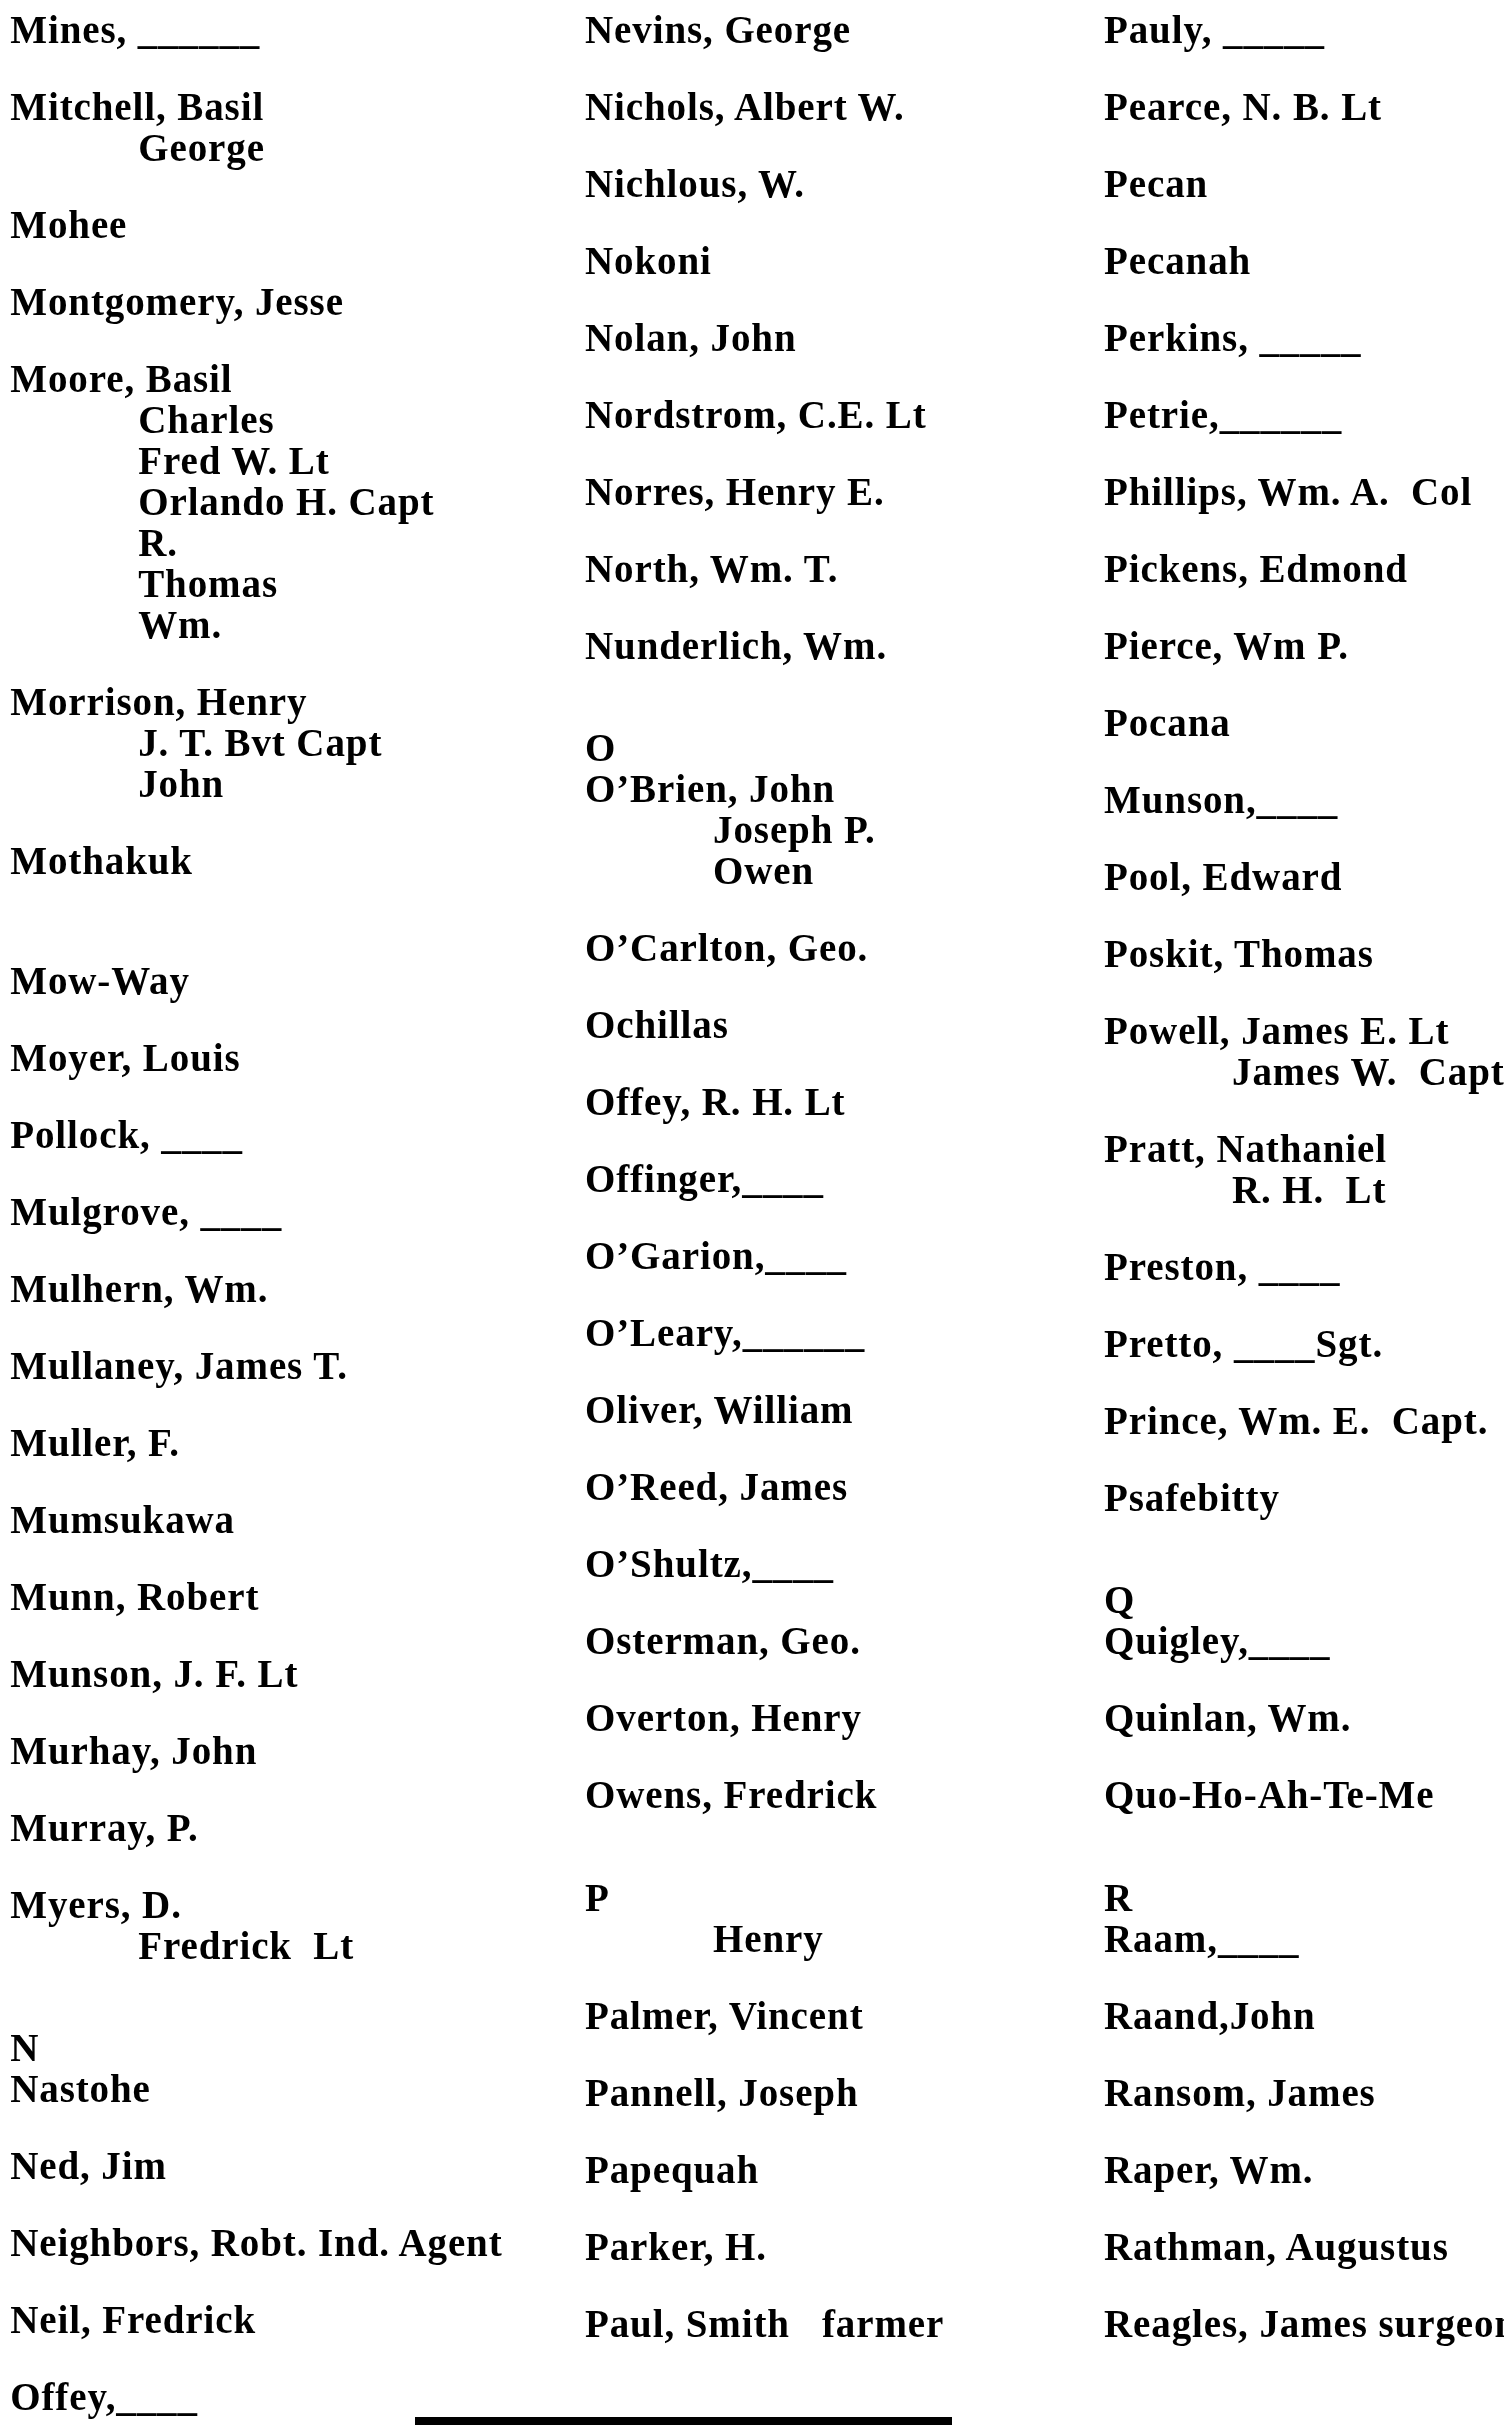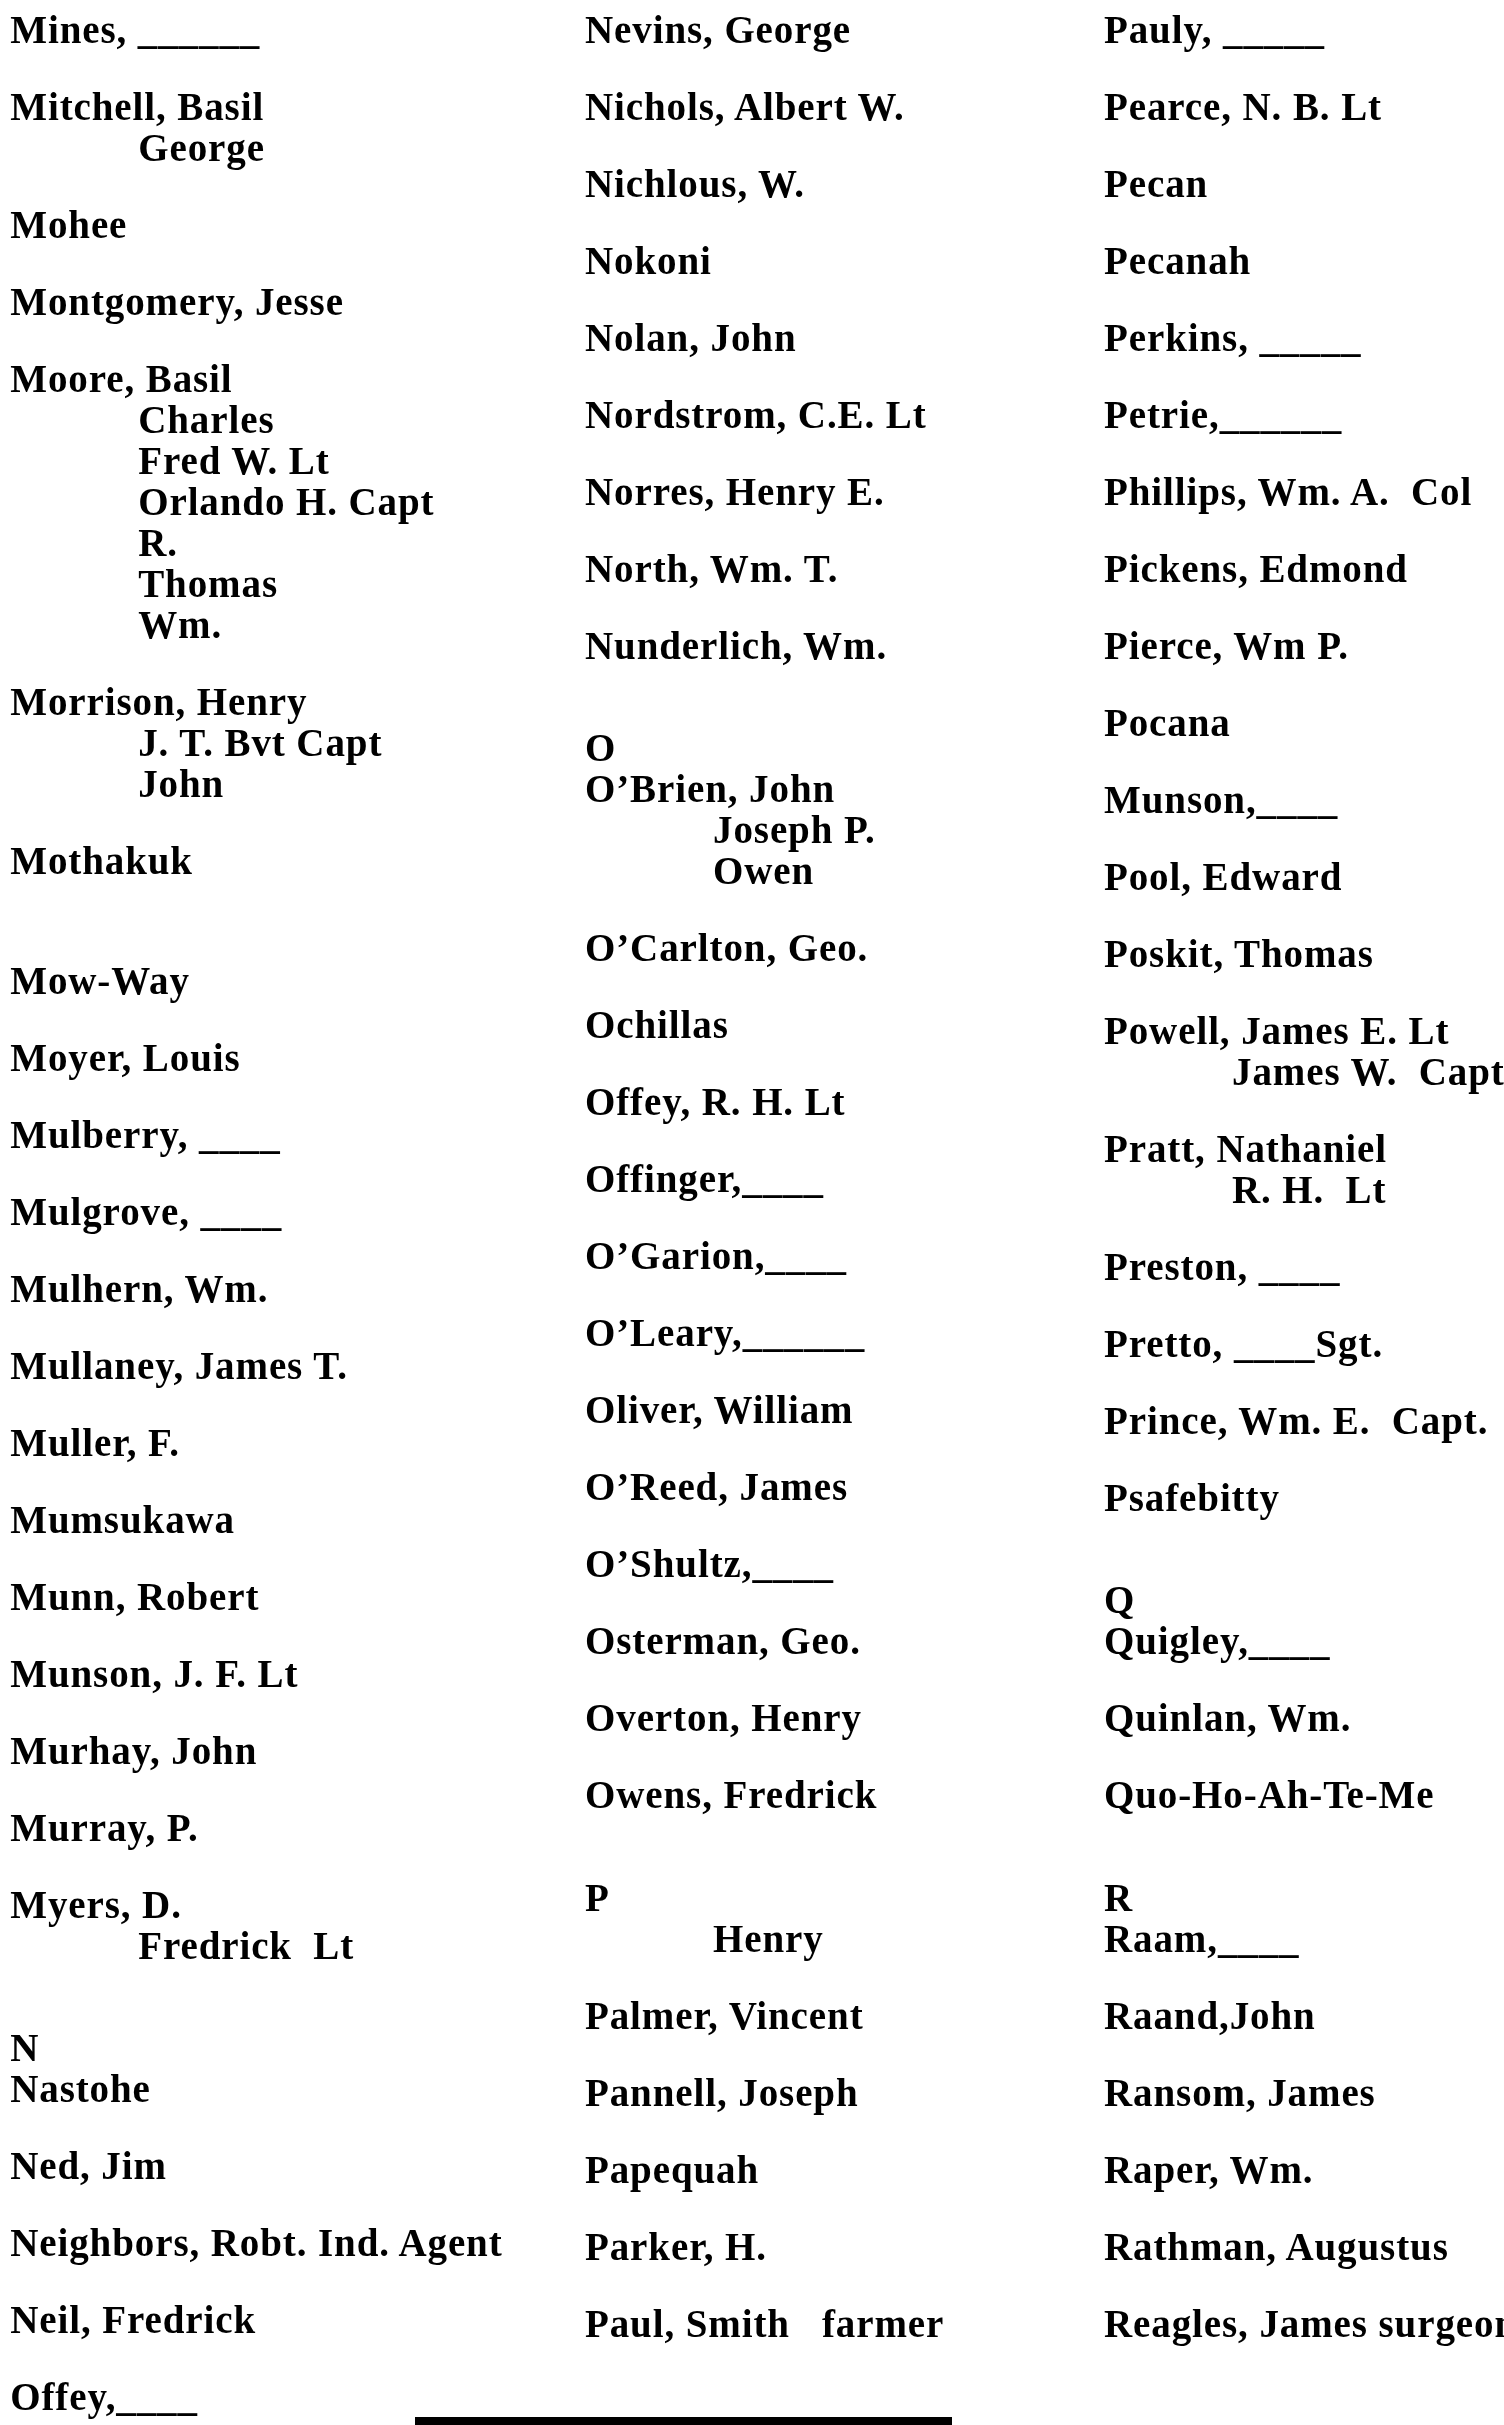--- a/index.html
+++ b/index.html
@@ -91,21 +91,21 @@
       <div class="entry">
         <span class="line">Mothakuk</span>
       </div>
       <div class="entry extra-gap">
         <span class="line">Mow-Way</span>
       </div>
       <div class="entry">
         <span class="line">Moyer, Louis</span>
       </div>
       <div class="entry">
-        <span class="line">Mulberry, ____</span>
+        <span class="line">Pollock, ____</span>
       </div>
       <div class="entry">
         <span class="line">Mulgrove, ____</span>
       </div>
       <div class="entry">
         <span class="line">Mulhern, Wm.</span>
       </div>
       <div class="entry">
         <span class="line">Mullaney, James T.</span>
       </div>

